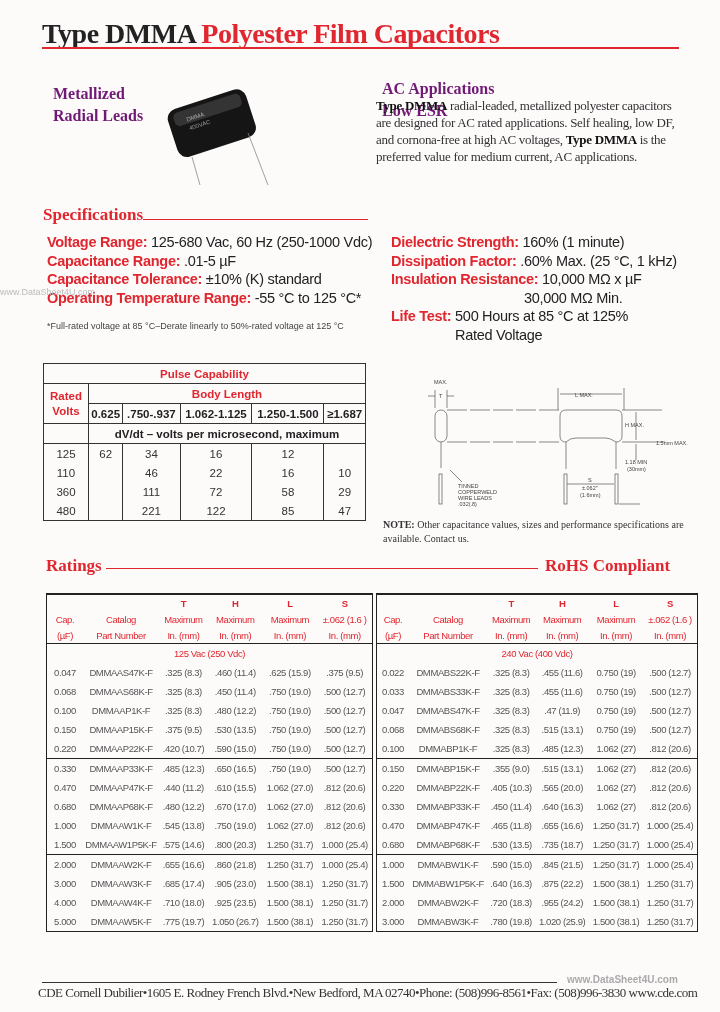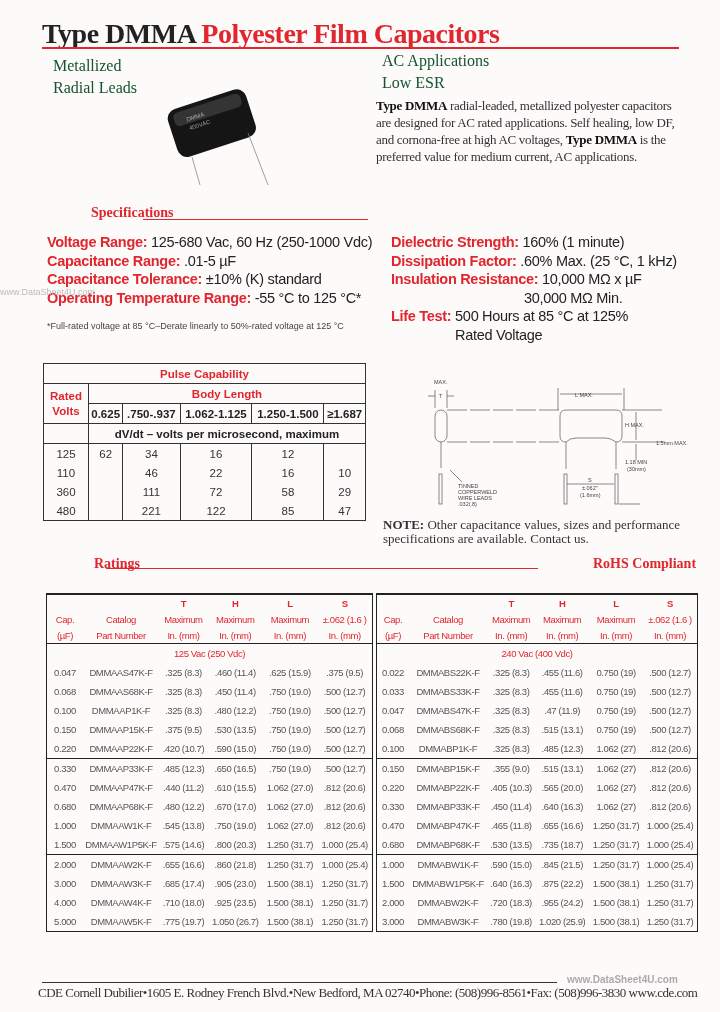--- a/index.html
+++ b/index.html
@@ -2,42 +2,42 @@
 <html><head>
 <meta charset="utf-8">
 <style>
   html,body{margin:0;padding:0;background:#fdfafa;}
   body{width:720px;height:1012px;position:relative;overflow:hidden;font-family:"Liberation Sans",sans-serif;color:#222;}
   .serif{font-family:"Liberation Serif",serif;}
   .red{color:#e0262e;}
   .abs{position:absolute;}
   #title{left:42px;top:18px;font-size:28px;font-weight:bold;letter-spacing:-0.5px;white-space:nowrap;}
   #title-rule{left:42px;top:47px;width:637px;height:2px;background:#e0262e;}
-  .sub-red{font-family:"Liberation Serif",serif;font-weight:normal;color:#14532d;font-size:16px;line-height:22px;}
+  .sub-red{font-family:"Liberation Serif",serif;font-weight:bold;color:#701a75;font-size:16px;line-height:22px;margin-top:28px;}
   #left-sub{left:53px;top:55px;}
   #right-sub{left:382px;top:50px;}
   #intro{left:376px;top:97px;width:310px;font-family:"Liberation Serif",serif;font-size:13px;line-height:17px;color:#333;letter-spacing:-0.3px;}
   #intro b{color:#111;}
   #cap-img{left:160px;top:75px;width:120px;height:110px;}
-  .section-head{font-family:"Liberation Serif",serif;font-weight:bold;color:#e0262e;font-size:14px;margin-left:48px;}
+  .section-head{font-family:"Liberation Serif",serif;font-weight:bold;color:#e0262e;font-size:17px;}
   .rule{height:1px;background:#e0262e;}
   .spec{font-size:14.5px;line-height:18.5px;white-space:nowrap;letter-spacing:-0.3px;}
   .spec .lbl{color:#e0262e;font-weight:bold;text-align:right;}
   .spec .val{color:#222;}
   #footnote{left:47px;top:321px;font-size:9px;color:#444;white-space:nowrap;}
   #watermark{left:0;top:287px;font-size:9px;color:#bbb;}
   table{border-collapse:collapse;}
   #pulse{left:43px;top:363px;width:323px;border:1.5px solid #333;font-size:11.5px;}
   #pulse td{padding:0;height:19px;text-align:center;color:#333;}
   #pulse .h{color:#e0262e;font-weight:bold;}
   #pulse .bold{font-weight:bold;color:#222;}
   #pulse .bt{border-top:1px solid #333;}
   #pulse .bl{border-left:1px solid #333;}
   #diagram{left:420px;top:370px;width:320px;height:140px;}
-  #note{left:383px;top:518px;width:320px;font-family:"Liberation Serif",serif;font-size:13px;line-height:14px;color:#333;}
+  #note{left:383px;top:518px;width:320px;font-family:"Liberation Serif",serif;font-size:10px;line-height:14px;color:#333;}
   .rtable{top:593px;border:1.5px solid #222;border-top:2px solid #222;font-size:9.5px;letter-spacing:-0.4px;}
   .rtable td{padding:0;height:19px;text-align:center;color:#555;white-space:nowrap;}
   .rtable .hh td{color:#e0262e;height:16px;}
   .rtable .hh td.tk{font-weight:bold;}
   .rtable .grp td{color:#e0262e;border-top:1px solid #222;}
   .rtable .row-first td{border-top:1px solid #222;}
   #ratings-left{left:46px;width:327px;}
   #ratings-right{left:376px;width:322px;}
   #footer-rule{left:42px;top:982px;width:515px;height:1px;background:#333;}
   #footer{left:38px;top:985px;font-family:"Liberation Serif",serif;font-size:13px;color:#333;white-space:nowrap;letter-spacing:-0.5px;}

